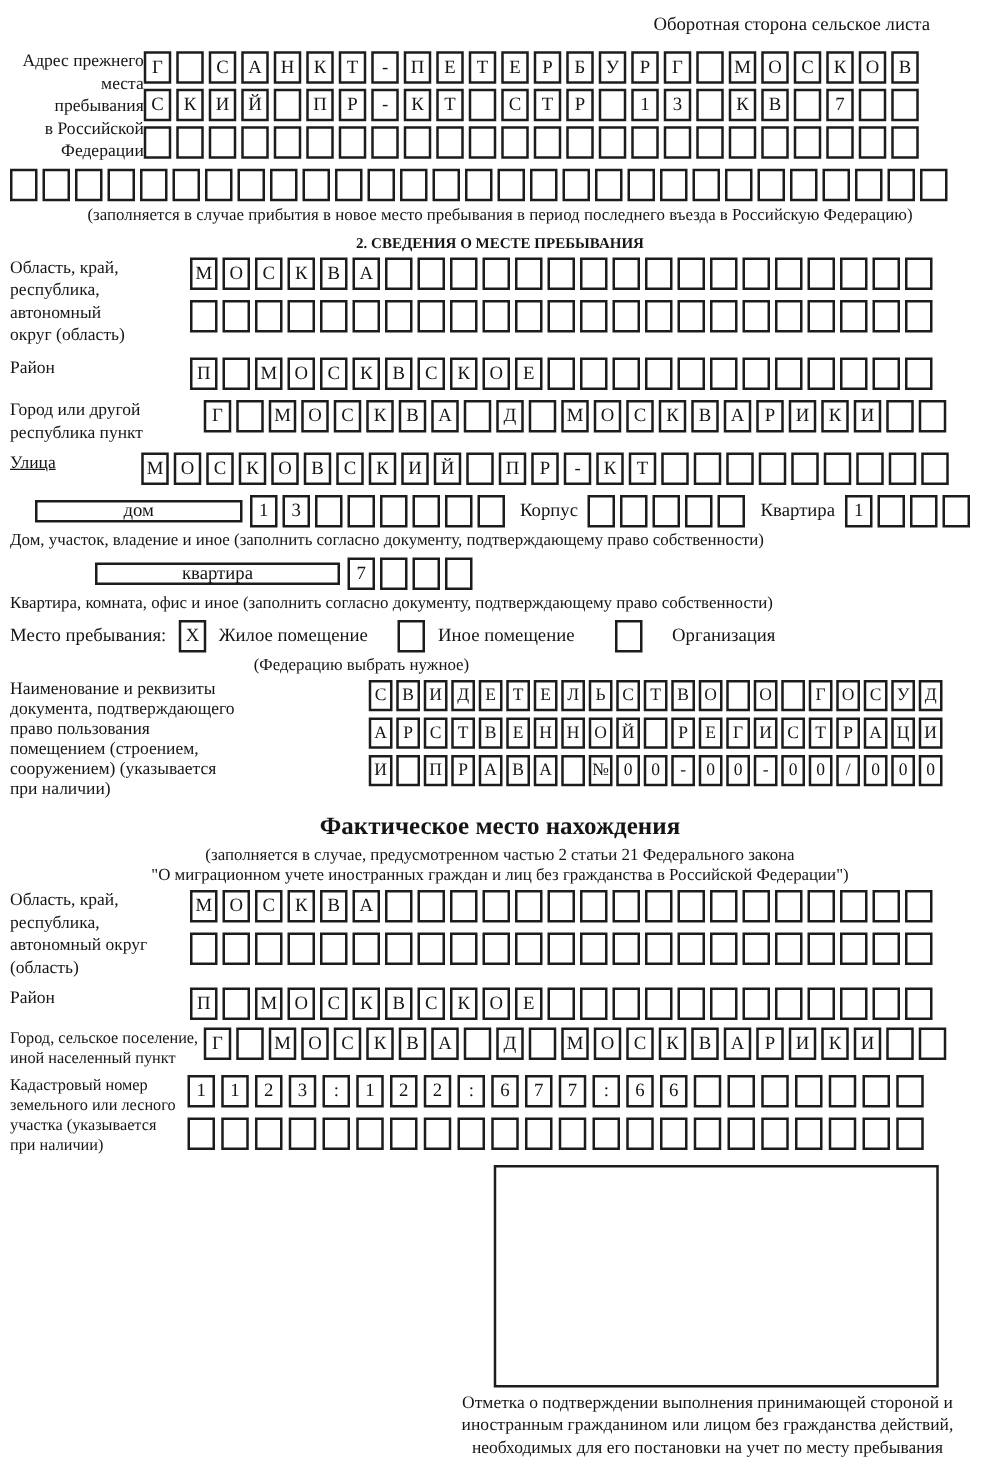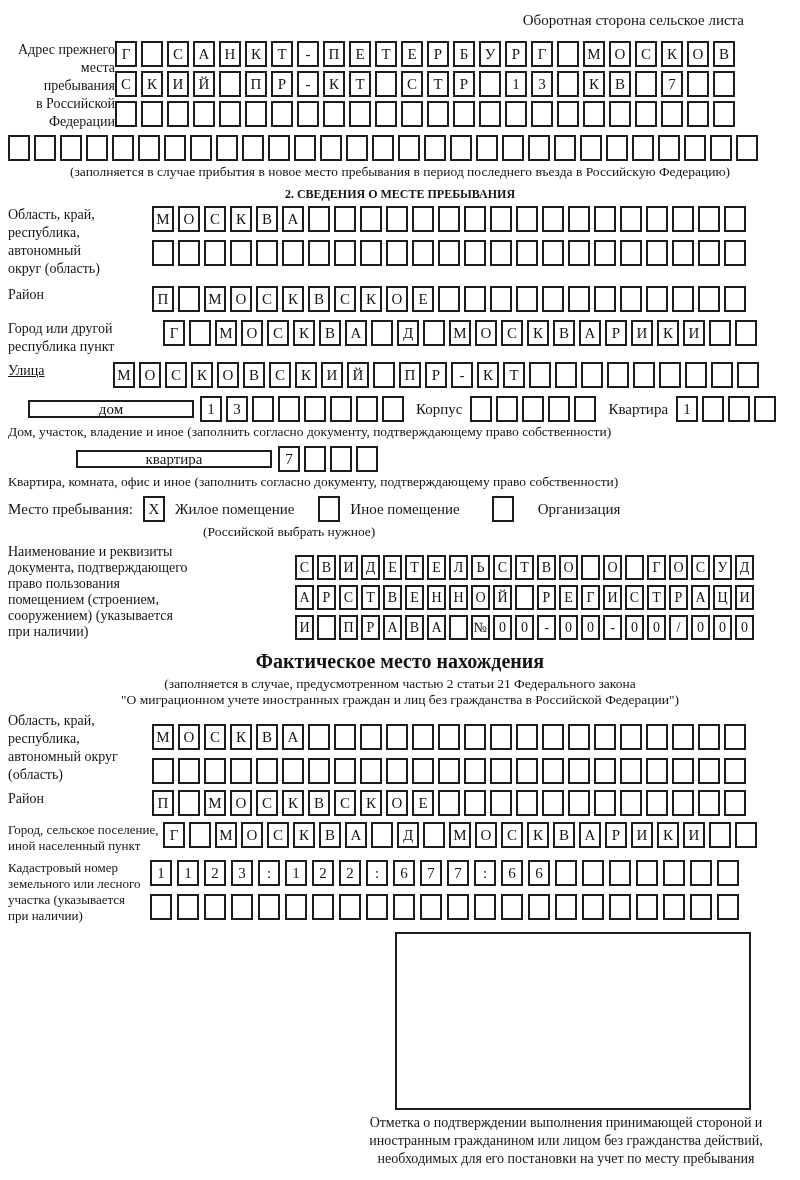--- a/index.html
+++ b/index.html
@@ -40,21 +40,21 @@
   .h2 { font-size:12px; font-weight:bold; text-align:center; margin:7px 0 4px; }
   .h3 { font-size:20px; font-weight:bold; text-align:center; margin-top:10px; }
 
   .frame-lbl {
     flex:none; border:2px solid #1c1c1c; height:18px;
     display:flex; align-items:center; justify-content:center;
     font-size:15px; background:#fff;
   }
   .inline-lbl { font-size:15px; flex:none; margin:0 8px; }
 
-  .mt4 { margin-top:4px;align-items:flex-end; } .mt6 { margin-top:6px; } .mt8 { margin-top:8px; } .mt12 { margin-top:12px; }
+  .mt4 { margin-top:4px; } .mt6 { margin-top:6px; } .mt8 { margin-top:8px; } .mt12 { margin-top:12px; }
 
   .stay-row { display:flex; align-items:center; gap:10px; margin-top:6px; font-size:15px; }
   .stay-row .cell { margin-right:0; }
   .hint { font-size:13.5px; margin-left:195px; margin-top:2px; }
 
   .doc-label { font-size:14px; line-height:16px; white-space:pre-line; }
 
   .mark-box {
     margin-left:387px; margin-top:8px;
     width:356px; height:178px; border:2px solid #1c1c1c; background:#fff;
@@ -384,21 +384,21 @@
 
   <div class="stay-row">
     <span>Место пребывания:</span>
     <div class="cell">X</div>
     <span>Жилое помещение</span>
     <div class="cell" style="margin-left:14px;"></div>
     <span>Иное помещение</span>
     <div class="cell" style="margin-left:22px;"></div>
     <span style="margin-left:14px;">Организация</span>
   </div>
-  <div class="hint">(Российской выбрать нужное)</div>
+  <div class="hint">(Федерацию выбрать нужное)</div>
 
   <div class="row mt4">
     <div class="lbl doc-label w287">Наименование и реквизиты
 документа, подтверждающего
 право пользования
 помещением (строением,
 сооружением) (указывается
 при наличии)</div>
     <div class="col" style="gap:5px;">
       <div class="cells tight">

